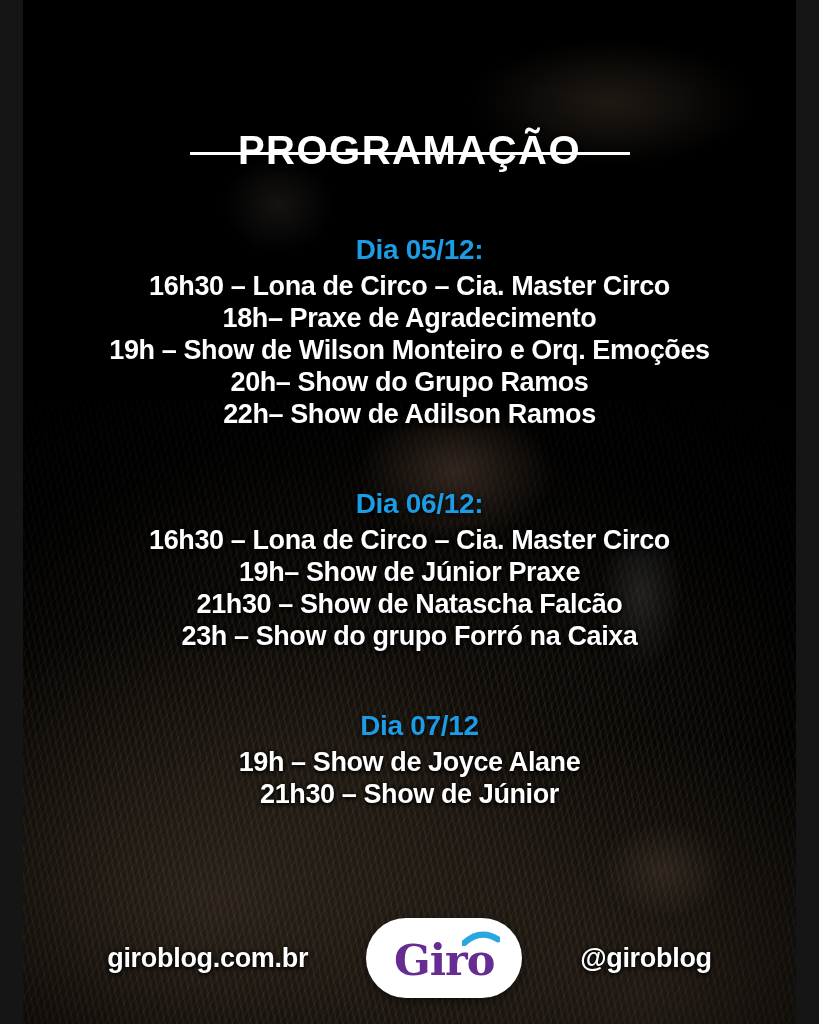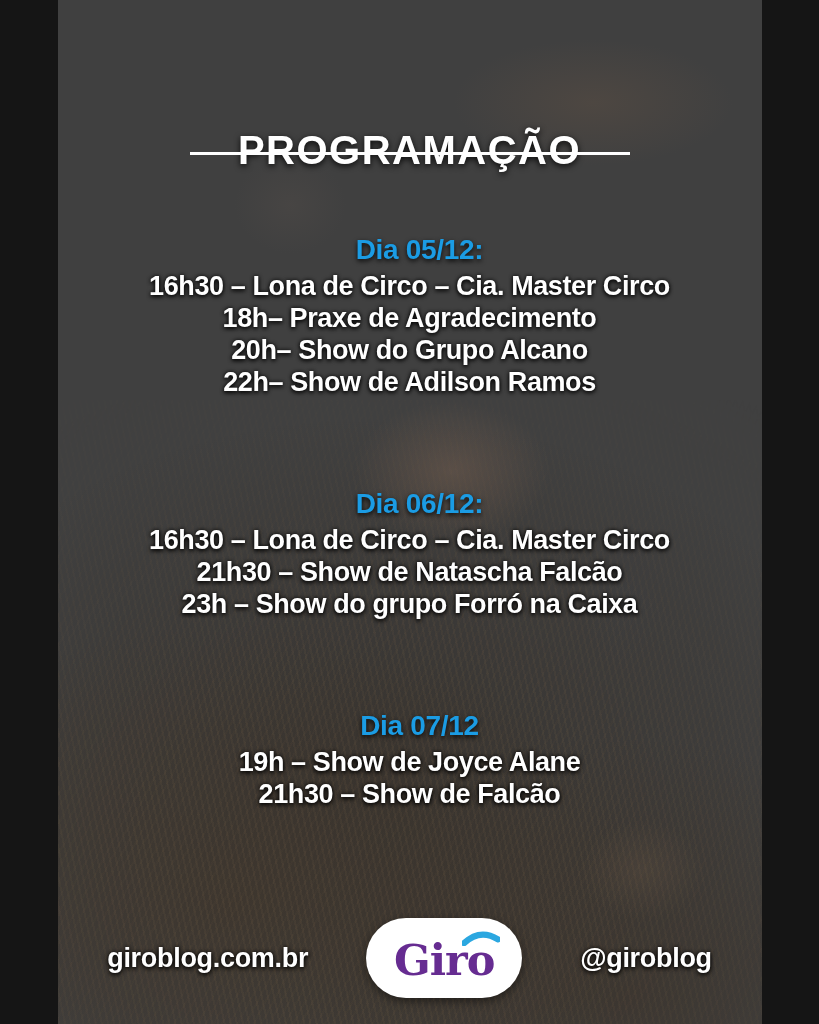--- a/index.html
+++ b/index.html
@@ -1,19 +1,19 @@
 <!DOCTYPE html>
 <html><head>
 <meta charset="utf-8">
 <style>
   html,body{margin:0;padding:0;background:#151515;}
   .poster{
     position:relative;
-    width:704px;height:1024px;
-    background:#404040;
+    width:773px;height:1024px;
+    background:#000000;
     overflow:hidden;
     font-family:"Liberation Sans",sans-serif;
     margin:0 auto;
   }
   
   .photo-bg{
     position:absolute;inset:0;
     background:
       radial-gradient(ellipse 200px 90px at 76% 10%,  rgba(112,89,70,.28), transparent 70%),
       radial-gradient(ellipse 80px 70px  at 33% 20%,  rgba(96,86,80,.22),  transparent 70%),
@@ -96,35 +96,37 @@
   <div class="photo-bg"></div>
   <div class="straw-texture"></div>
 
   <h1 class="title">PROGRAMAÇÃO</h1>
   <div class="title-underline"></div>
 
   <section class="day-block d1">
     <div class="day-label">Dia 05/12:</div>
     <div class="event-line">16h30 – Lona de Circo – Cia. Master Circo</div>
     <div class="event-line">18h– Praxe de Agradecimento</div>
-    <div class="event-line">20h– Show do Grupo Alcano</div>
+    <div class="event-line">19h – Show de Wilson Monteiro e Orq. Emoções</div>
+    <div class="event-line">20h– Show do Grupo Ramos</div>
     <div class="event-line">22h– Show de Adilson Ramos</div>
   </section>
 
   <section class="day-block d2">
     <div class="day-label">Dia 06/12:</div>
     <div class="event-line">16h30 – Lona de Circo – Cia. Master Circo</div>
+    <div class="event-line">19h– Show de Júnior Praxe</div>
     <div class="event-line">21h30 – Show de Natascha Falcão</div>
     <div class="event-line">23h – Show do grupo Forró na Caixa</div>
   </section>
 
   <section class="day-block d3">
     <div class="day-label">Dia 07/12</div>
     <div class="event-line">19h – Show de Joyce Alane</div>
-    <div class="event-line">21h30 – Show de Falcão</div>
+    <div class="event-line">21h30 – Show de Júnior</div>
   </section>
 
   <footer class="footer">
     <span class="footer-site">giroblog.com.br</span>
     <div class="logo-pill">
       <span class="logo-text">Giro</span>
       <svg class="logo-swoosh" viewBox="0 0 40 18">
         <path d="M2,15 Q 19,-1 38,11" fill="none" stroke="#2ba7e0" stroke-width="6.5" stroke-linecap="round"></path>
       </svg>
     </div>

